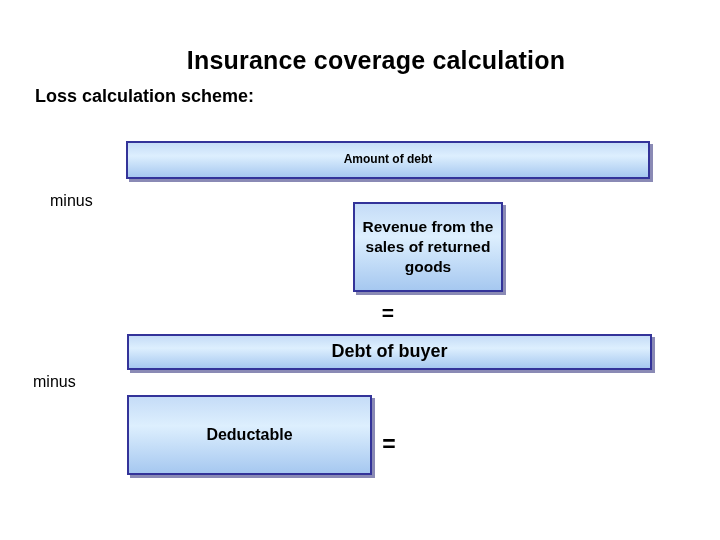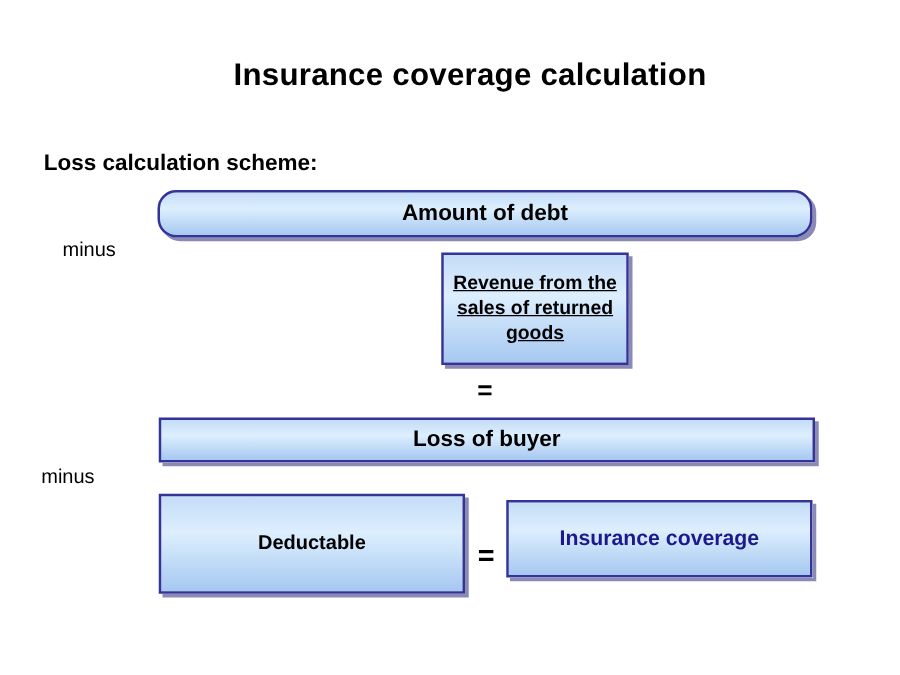--- a/index.html
+++ b/index.html
@@ -26,41 +26,40 @@
     font-weight: bold;
     margin: 16px;
     letter-spacing: 0.2px;
   }
   .subtitle {
     position: absolute;
     left: 35px;
     top: 86px;
     font-size: 18px;
     font-weight: bold;
-    margin-top: 34px;
   }
   .box {
     position: absolute;
     box-sizing: border-box;
     border: 2px solid var(--c-box-border, #333399);
     background: linear-gradient(180deg,
       var(--c-box-gradient-top, #c5dcf7) 0%,
       var(--c-box-gradient-mid, #ddeffe) 38%,
       var(--c-box-gradient-bottom, #a6c8f0) 100%);
     box-shadow: 3px 3px 0 0 var(--c-shadow, #8a8ab5);
     display: flex;
     align-items: center;
     justify-content: center;
     text-align: center;
     font-weight: bold;
     line-height: 1.28;
   }
-  .box-amount    { left: 126px; top: 152px; width: 524px; height: 38px; font-size: 18px; border-radius: 15px; }
+  .box-amount    { left: 126px; top: 141px; width: 524px; height: 38px; font-size: 12px; }
   .box-sum       { left: 132px; top: 204px; width: 171px; height: 89px; font-size: 16px; padding: 0 12px; }
-  .box-revenue   { left: 353px; top: 202px; width: 150px; height: 90px; font-size: 15.5px; padding: 0 2px; text-decoration: underline; }
+  .box-revenue   { left: 353px; top: 202px; width: 150px; height: 90px; font-size: 15.5px; padding: 0 2px; }
   .box-debt      { left: 127px; top: 334px; width: 525px; height: 36px; font-size: 18px; }
   .box-deduct    { left: 127px; top: 395px; width: 245px; height: 80px; font-size: 16px; }
   .box-insurance { left: 405px; top: 400px; width: 245px; height: 62px; font-size: 17px;
                    color: var(--c-insurance-text, #1a1a8c); }
   .op {
     position: absolute;
     font-size: 16px;
   }
   .op-minus-1 { left: 50px; top: 192px; }
   .op-minus-2 { left: 33px; top: 373px; }
@@ -83,23 +82,22 @@
 
   <div class="box box-amount">Amount of debt</div>
 
   <div class="op op-minus-1">minus</div>
 
 
   <div class="box box-revenue">Revenue from the sales of returned goods</div>
 
   <div class="op op-equals op-equals-1">=</div>
 
-  <div class="box box-debt">Loss of buyer</div>
+  <div class="box box-debt">Debt of buyer</div>
 
   <div class="op op-minus-2">minus</div>
 
   <div class="box box-deduct">Deductable</div>
 
   <div class="op op-equals op-equals-2">=</div>
 
-  <div class="box box-insurance">Insurance coverage</div>
 
 </div>
 
 </body></html>

